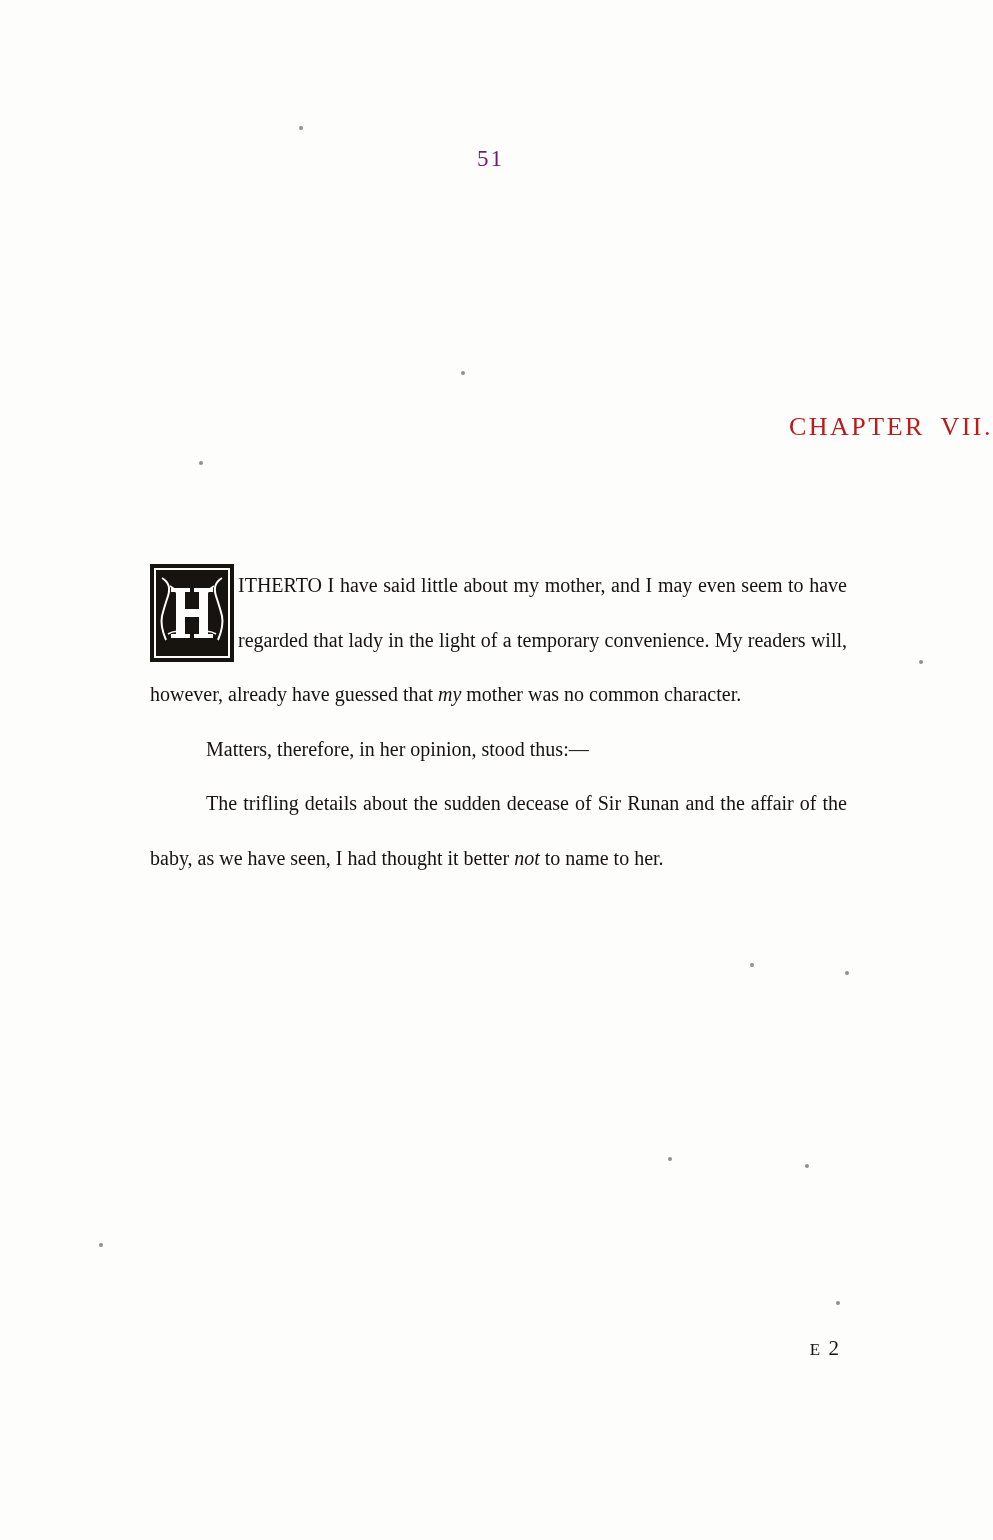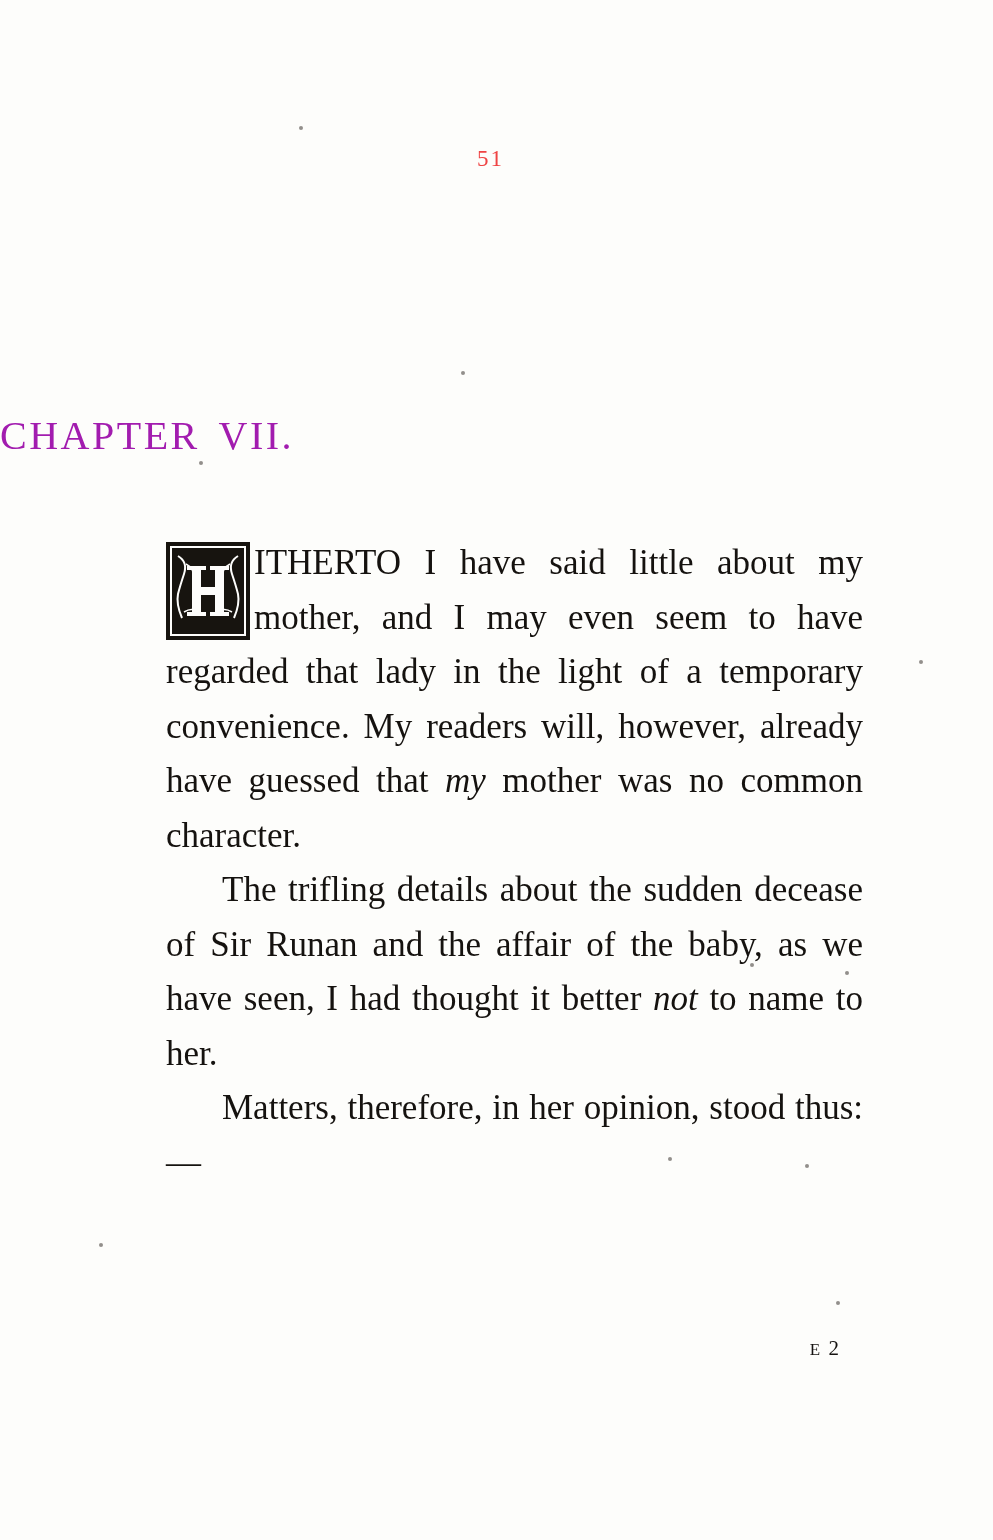--- a/index.html
+++ b/index.html
@@ -32,32 +32,32 @@
 
   .folio {
     position: absolute;
     top: 146px;
     left: 0;
     right: 12px;
     text-align: center;
     font-family: "Liberation Serif", serif;
     font-size: 23px;
     letter-spacing: 2px;
-    color: #ef4444;
+    color: #701a75;
   }
 
   .chapter-title {
     position: absolute;
     top: 412px;
     left: 0;
     right: 0;
-    text-align: left;
-    font-size: 40px;
+    text-align: right;
+    font-size: 26px;
     letter-spacing: 2.5px;
-    color: #a21caf;
+    color: #b91c1c;
     word-spacing: 7px;
   }
 
   .chapter-subtitle {
     position: absolute;
     top: 478px;
     left: 0;
     right: 0;
     text-align: center;
     font-size: 20px;
@@ -65,28 +65,27 @@
     word-spacing: 12px;
     color: #151210;
   }
   .chapter-subtitle .bang {
     letter-spacing: 0;
     font-size: 22px;
   }
 
   .body-text {
     position: absolute;
-    top: 536px;
+    top: 558px;
     left: 150px;
     width: 697px;
-    font-size: 35px;
+    font-size: 20px;
     line-height: 54.5px;
     color: #15120f;
     text-align: justify;
-    margin-left: 16px;
   }
 
   .body-text p {
     margin: 0;
   }
   .body-text p + p {
     margin-top: 0px;
   }
   .para-indent {
     text-indent: 56px;
@@ -166,21 +165,21 @@
             <rect x="44" y="24" width="19" height="4"></rect>
             <rect x="21" y="70" width="19" height="4"></rect>
             <rect x="44" y="70" width="19" height="4"></rect>
           </g>
         </svg>
       </span>
       <span>ITHERTO I have said little about my mother, and I may even seem to have regarded that lady in the light of a temporary convenience.  My readers will, however, already have guessed that </span><em>my</em><span> mother was no common character.</span>
     </p>
 
 
+    <p class="para-indent">Matters, therefore, in her opinion, stood thus:—</p>
+
     <p class="para-indent"><span>The trifling details about the sudden decease of Sir Runan and the affair of the baby, as we have seen, I had thought it better </span><em>not</em><span> to name to her.</span></p>
-
-    <p class="para-indent">Matters, therefore, in her opinion, stood thus:—</p>
 
   </div>
 
   <div class="signature"><span class="sig-letter">E</span> <span>2</span></div>
 
 </div>
 
 </body></html>

